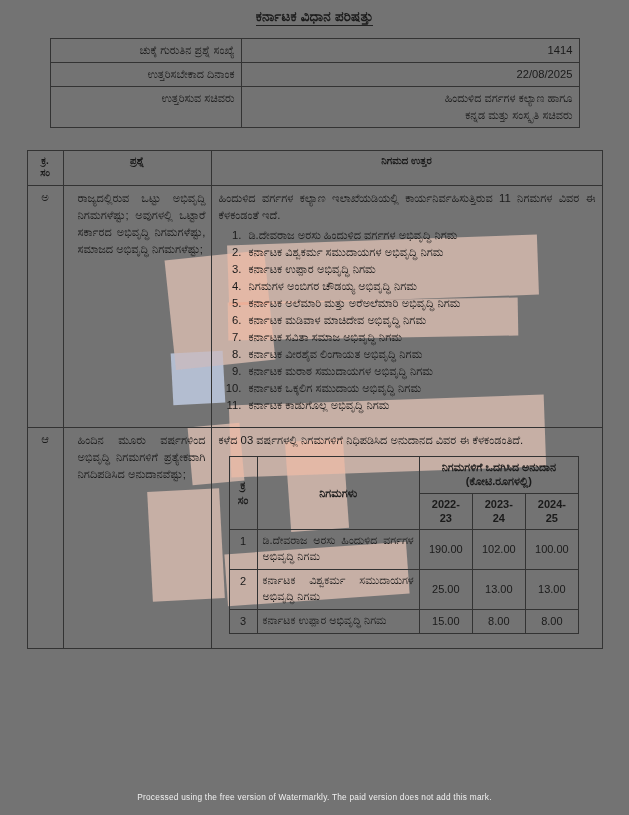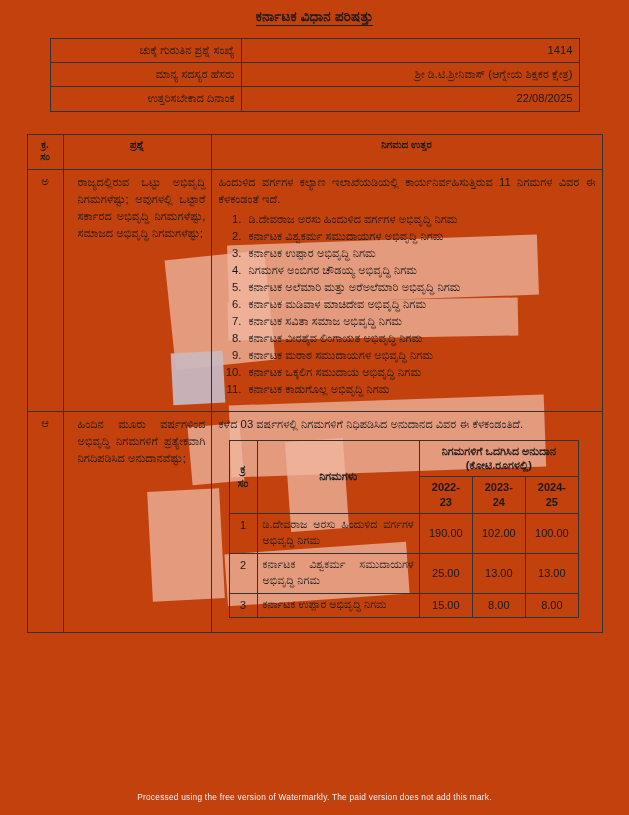--- a/index.html
+++ b/index.html
@@ -13,21 +13,21 @@
     position: relative;
     overflow: hidden;
     font-family: "Liberation Sans", sans-serif;
     color: #1a1a1a;
   }
   .page {
     position: relative;
     width: 629px;
     height: 815px;
     box-sizing: border-box;
-    background: #c2410c;
+    background: #737373;
   }
 
   
   .marks {
     position: absolute;
     inset: 0;
     pointer-events: none;
     z-index: 5;
   }
   .mark {
@@ -212,26 +212,27 @@
   </div>
 
   <div class="meta-wrap">
     <table class="meta">
       <tbody>
         <tr>
           <td class="lbl">ಚುಕ್ಕೆ ಗುರುತಿನ ಪ್ರಶ್ನೆ ಸಂಖ್ಯೆ</td>
           <td>1414</td>
         </tr>
         <tr>
-          <td class="lbl">ಮಾನ್ಯ ಸದಸ್ಯರ ಹೆಸರು</td>
-          <td>ಶ್ರೀ ಡಿ.ಟಿ.ಶ್ರೀನಿವಾಸ್ (ಆಗ್ನೇಯ ಶಿಕ್ಷಕರ ಕ್ಷೇತ್ರ)</td>
-        </tr>
-        <tr>
           <td class="lbl">ಉತ್ತರಿಸಬೇಕಾದ ದಿನಾಂಕ</td>
           <td>22/08/2025</td>
+        </tr>
+        <tr>
+          <td class="lbl">ಉತ್ತರಿಸುವ ಸಚಿವರು</td>
+          <td style="white-space: pre-line;">ಹಿಂದುಳಿದ ವರ್ಗಗಳ ಕಲ್ಯಾಣ ಹಾಗೂ
+ಕನ್ನಡ ಮತ್ತು ಸಂಸ್ಕೃತಿ ಸಚಿವರು</td>
         </tr>
       </tbody>
     </table>
   </div>
 
   <div class="main-wrap">
     <table class="main">
       <colgroup>
         <col class="col-sl">
         <col class="col-q">

